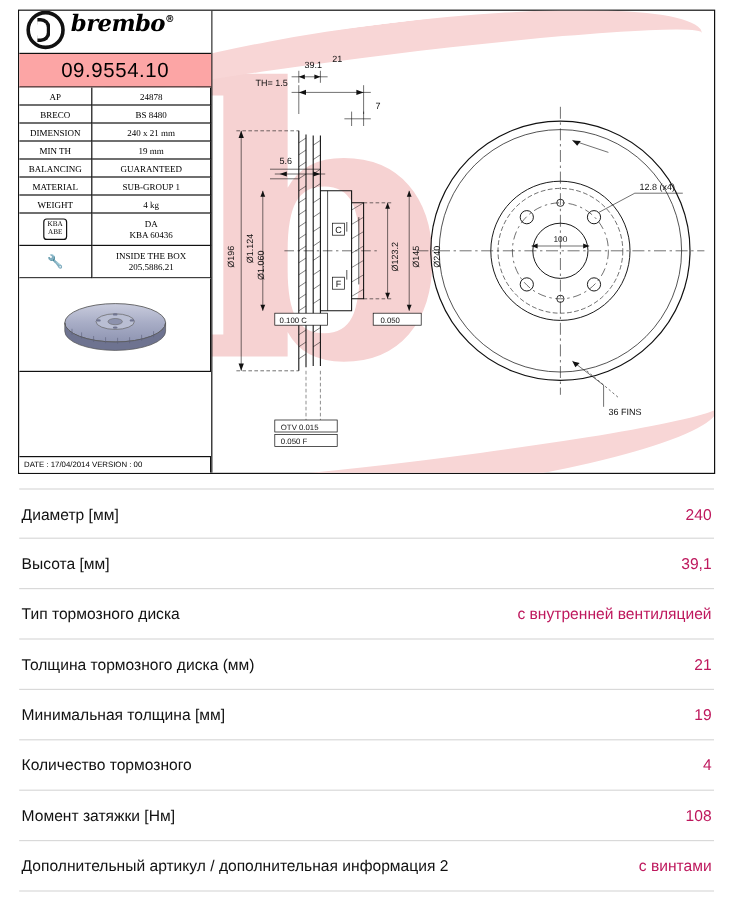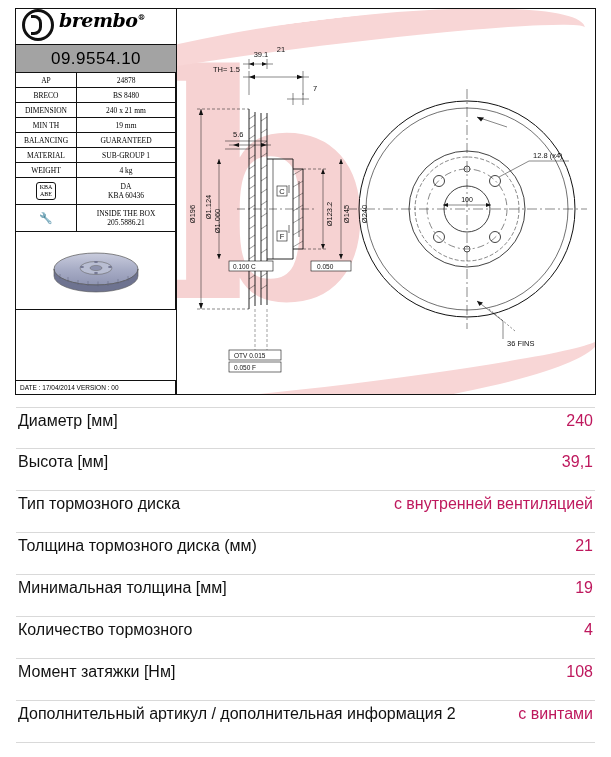--- a/index.html
+++ b/index.html
@@ -106,21 +106,21 @@
   .logo-text sup { font-size: 8px; font-style: normal; }
 
   
   .partno {
     position: relative;
     z-index: 2;
     width: 160px;
     height: 28px;
     border-bottom: 1px solid #111;
     box-sizing: border-box;
-    background: #a3a3a3;
+    background: #fca5a5;
     display: flex;
     align-items: center;
     justify-content: center;
     font-size: 17px;
     letter-spacing: 0.5px;
   }
 
   
   .spec {
     position: relative;
@@ -209,26 +209,27 @@
     z-index: 1;
   }
 
   
   .speclist {
     width: 579px;
     margin: 12px auto 0 auto;
   }
   .row {
     display: flex;
+    align-items: center;
     justify-content: space-between;
     border-bottom: 1px solid #d9d9d9;
     min-height: 42px;
     padding: 4px 2px;
     box-sizing: border-box;
-    font-size: 16px;
+    font-size: 13px;
   }
   .row:first-child { border-top: 1px solid #d9d9d9; }
   .row .label { color: #111; padding-right: 12px; }
   .row .value { color: #be185d; text-align: right; white-space: nowrap; }
 </style>
 </head>
 <body>
 
 <div class="sheet">
 

